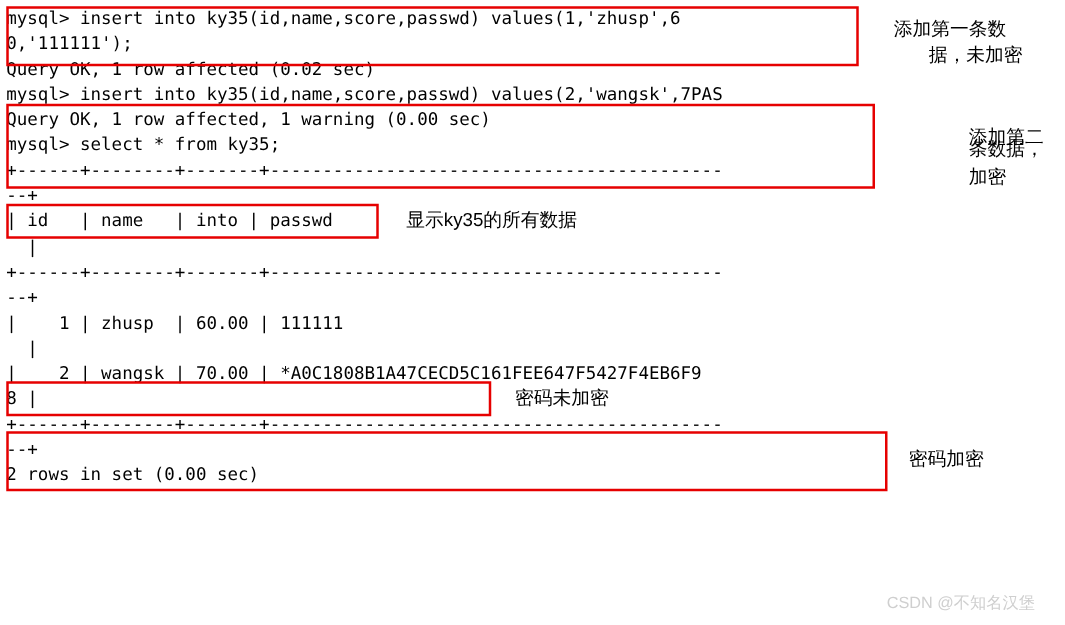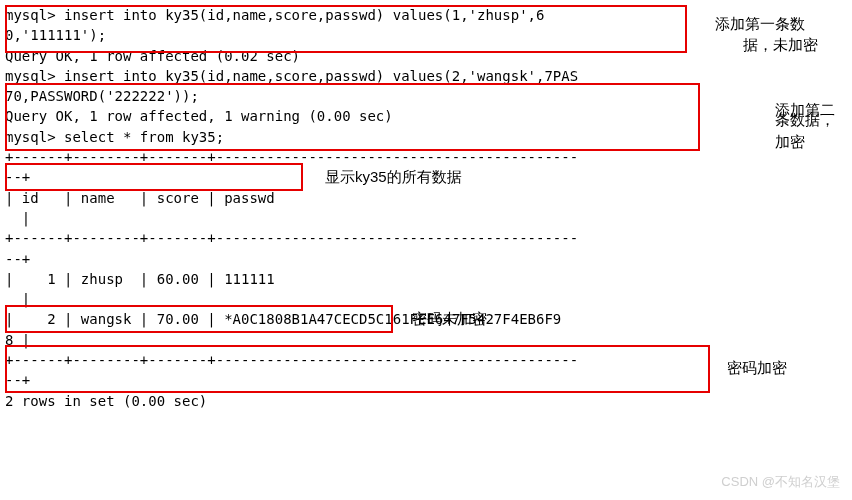--- a/index.html
+++ b/index.html
@@ -31,43 +31,42 @@
   }
   .label {
     position: absolute;
     color: #000000;
     font-family: "Microsoft YaHei", sans-serif;
     font-size: 15px;
     line-height: 1.3;
   }
   .watermark {
     position: absolute;
-    right: 12px;
+    right: 24px;
     bottom: 8px;
     color: #cfcfcf;
     font-family: "Microsoft YaHei", sans-serif;
     font-size: 13px;
   }
 </style>
 </head>
 <body>
 
 <div class="main">
 <pre class="term">mysql&gt; insert into ky35(id,name,score,passwd) values(1,'zhusp',6</pre>
 <pre class="term">0,'111111');</pre>
 <pre class="term">Query OK, 1 row affected (0.02 sec)</pre>
 <pre class="term"></pre>
 <pre class="term">mysql&gt; insert into ky35(id,name,score,passwd) values(2,'wangsk',7PAS</pre>
-<pre class="term">70,PASSWORD('222222'));</pre>
 <pre class="term">Query OK, 1 row affected, 1 warning (0.00 sec)</pre>
 <pre class="term"></pre>
 <pre class="term">mysql&gt; select * from ky35;</pre>
 <pre class="term">+------+--------+-------+-------------------------------------------</pre>
 <pre class="term">--+</pre>
-<pre class="term">| id   | name   | score | passwd</pre>
+<pre class="term">| id   | name   | into | passwd</pre>
 <pre class="term">  |</pre>
 <pre class="term">+------+--------+-------+-------------------------------------------</pre>
 <pre class="term">--+</pre>
 <pre class="term">|    1 | zhusp  | 60.00 | 111111</pre>
 <pre class="term">  |</pre>
 <pre class="term">|    2 | wangsk | 70.00 | *A0C1808B1A47CECD5C161FEE647F5427F4EB6F9</pre>
 <pre class="term">8 |</pre>
 <pre class="term">+------+--------+-------+-------------------------------------------</pre>
 <pre class="term">--+</pre>
 <pre class="term">2 rows in set (0.00 sec)</pre>

